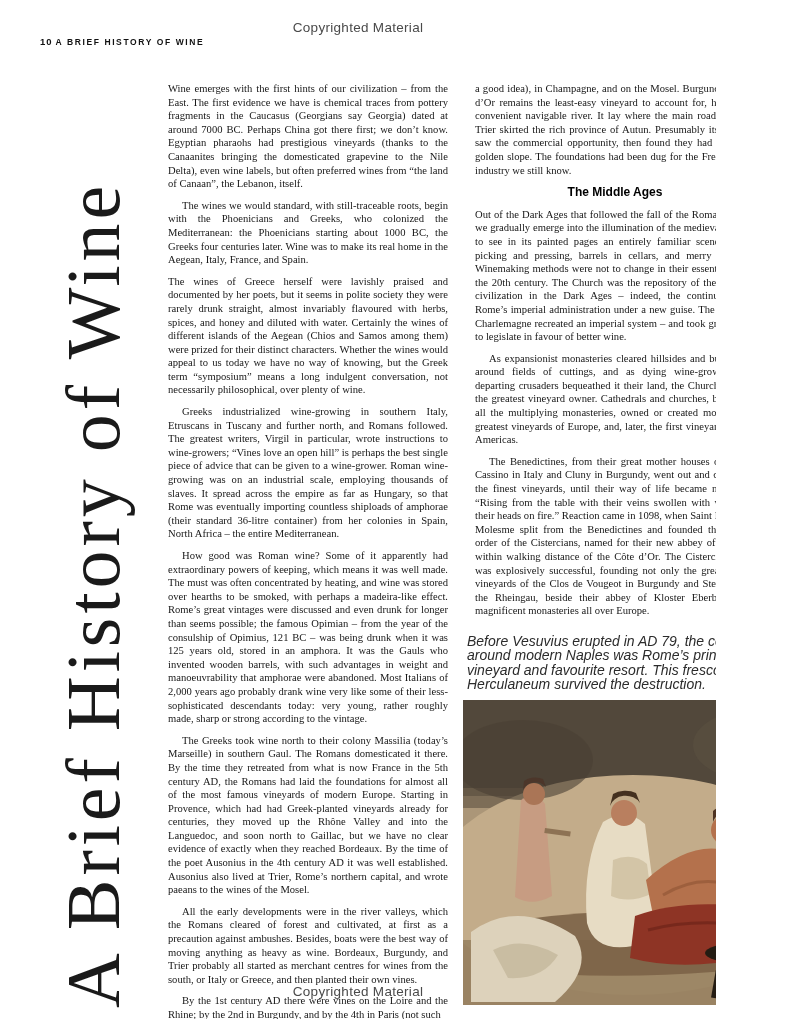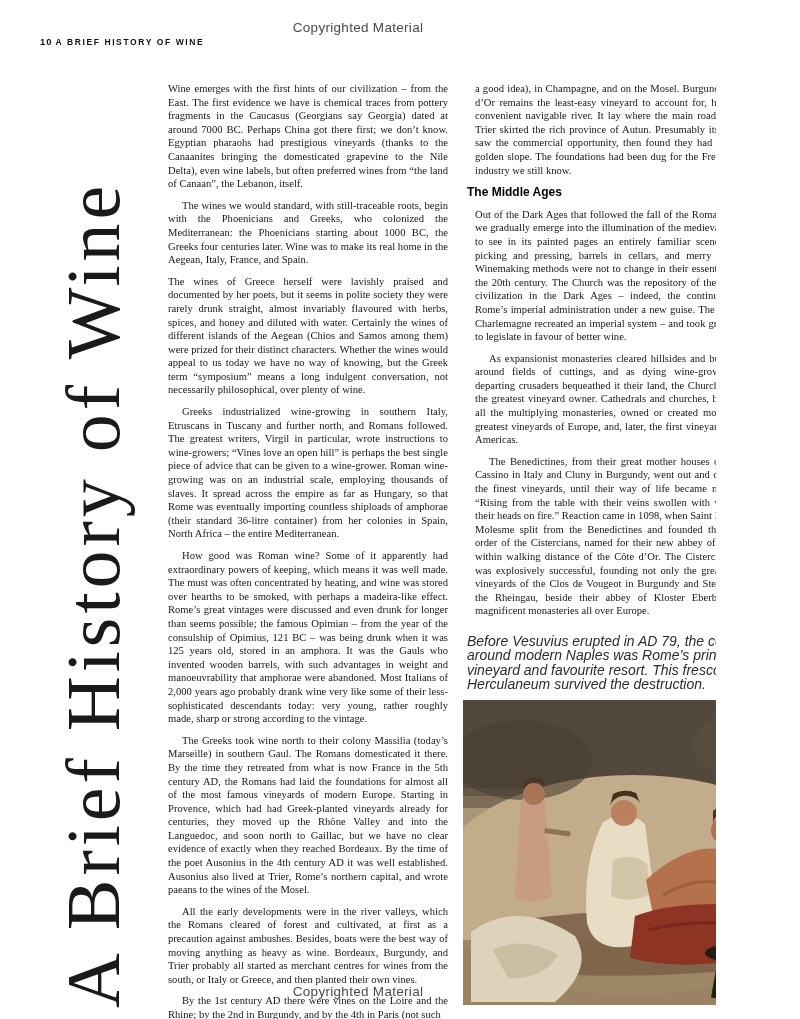--- a/index.html
+++ b/index.html
@@ -34,21 +34,21 @@
   .col {
     position:absolute; top:74px; width:296px;
     font-size:10.6px; line-height:13.6px; text-align:justify;
   }
   .col1 { left:160px; }
   .col2 { left:467px; }
   .col p { margin:8px; }
   .col p.indent { text-indent:14px; }
   .col h3 {
     font-family:"Liberation Sans", sans-serif; font-size:12px;
-    font-weight:700; color:#000; margin:9px 0 4px 0; text-align:left;
+    font-weight:700; color:#000; margin:9px 0 4px 0; text-align:center;
   }
   .caption {
     margin-top:16px; font-family:"Liberation Sans", sans-serif;
     font-style:italic; font-size:14px; line-height:14.5px;
     color:#2b2b2b; text-align:left;
   }
 
   .fresco {
     position:absolute; left:463px; top:700px; width:330px; height:305px;
     background:#b09b7c;

